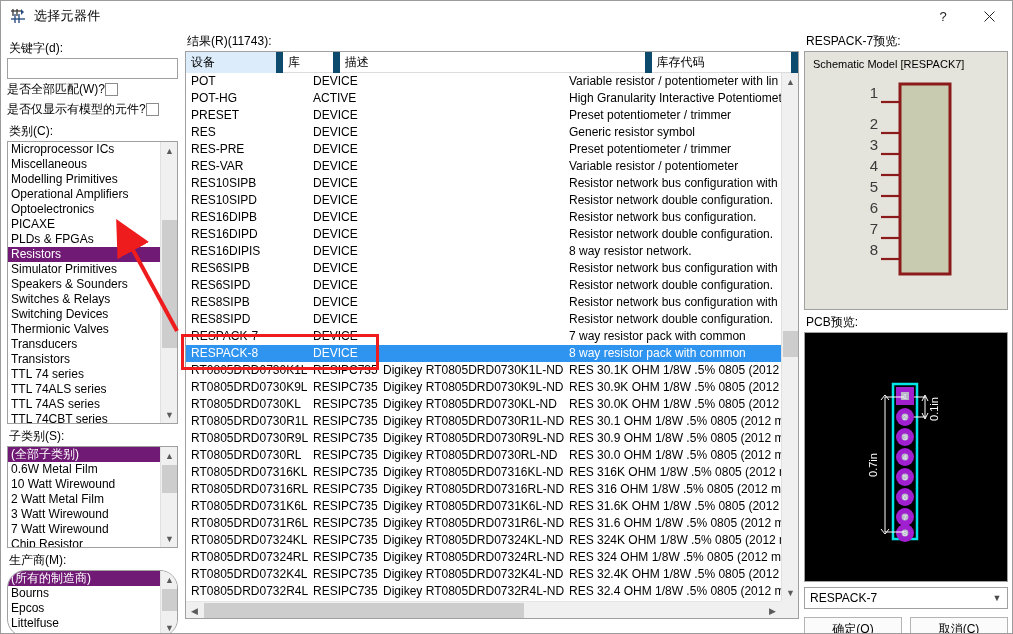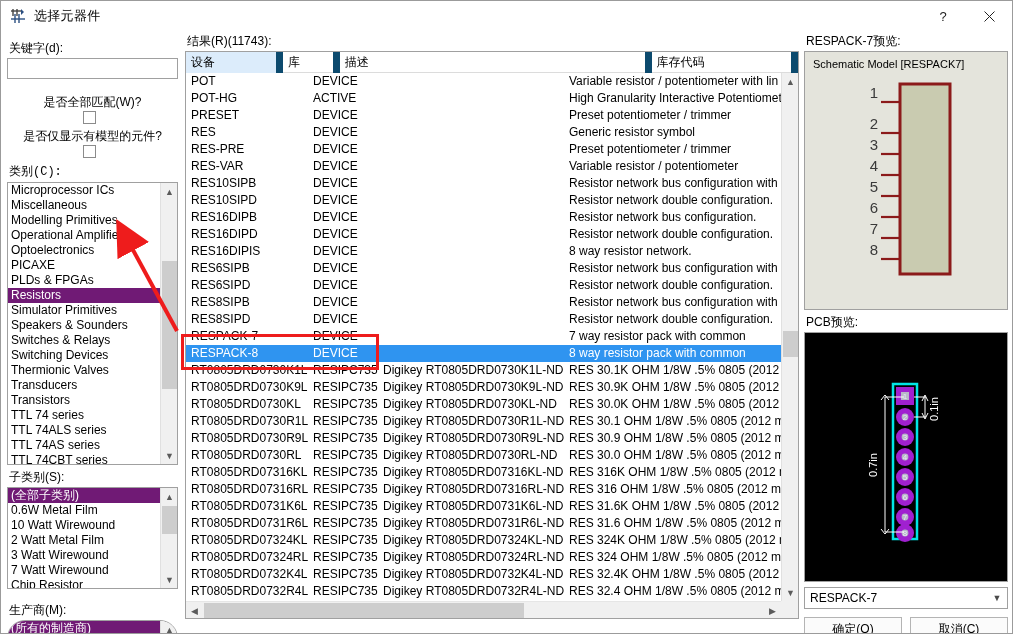--- a/index.html
+++ b/index.html
@@ -47,21 +47,21 @@
   .lbl {
     font-size: 12px; color: #000; margin: 0 0 2px 2px; line-height: 15px;
     white-space: nowrap;
   }
   .textinput {
     width: 171px; height: 21px; border: 1px solid #a0a0a0; background: #fff;
     font-size: 12px; padding: 1px 3px; outline: none;
   }
   .chkrow {
     display: flex; align-items: center; justify-content: flex-start;
-    width: 171px; height: 19px; margin-top: 15px; flex-direction: column;
+    width: 171px; height: 19px; margin-top: 1px;
   }
   .chkrow .ctext { font-size: 12px; white-space: nowrap; }
   .chkbox {
     width: 13px; height: 13px; border: 1px solid #8b8b8b; background: #fff; flex: none;
     margin-right: 6px;
   }
 
   .listbox {
     position: relative; background: #fff; border: 1px solid #a0a0a0;
     overflow: hidden; width: 171px;
@@ -207,21 +207,21 @@
 
     <div class="chkrow">
       <span class="ctext">是否全部匹配(W)?</span>
       <span class="chkbox"></span>
     </div>
     <div class="chkrow">
       <span class="ctext">是否仅显示有模型的元件?</span>
       <span class="chkbox"></span>
     </div>
 
-    <div class="lbl" style="margin-top:18px;font-family:Liberation Mono, monospace;">类别(C):</div>
+    <div class="lbl" style="margin-top:5px;">类别(C):</div>
     <div class="listbox" style="height:283px;">
       <div class="rows" id="cat-rows">
           <div class="litem">Microprocessor ICs</div>
           <div class="litem">Miscellaneous</div>
           <div class="litem">Modelling Primitives</div>
           <div class="litem">Operational Amplifiers</div>
           <div class="litem">Optoelectronics</div>
           <div class="litem">PICAXE</div>
           <div class="litem">PLDs &amp; FPGAs</div>
           <div class="litem sel">Resistors</div>
@@ -255,21 +255,21 @@
           <div class="litem">7 Watt Wirewound</div>
           <div class="litem">Chip Resistor</div>
         </div>
       <div class="vscroll">
         <div class="arrow up">▲</div>
         <div class="thumb" style="top:18px;height:28px;"></div>
         <div class="arrow down">▼</div>
       </div>
     </div>
 
-    <div class="lbl" style="margin-top:14px;">生产商(M):</div>
+    <div class="lbl" style="margin-top:5px;">生产商(M):</div>
     <div class="listbox" style="height:67px;border-radius:18px;">
       <div class="rows" id="man-rows">
           <div class="litem sel">(所有的制造商)</div>
           <div class="litem">Bourns</div>
           <div class="litem">Epcos</div>
           <div class="litem">Littelfuse</div>
           <div class="litem">Murata</div>
         </div>
       <div class="vscroll">
         <div class="arrow up">▲</div>

